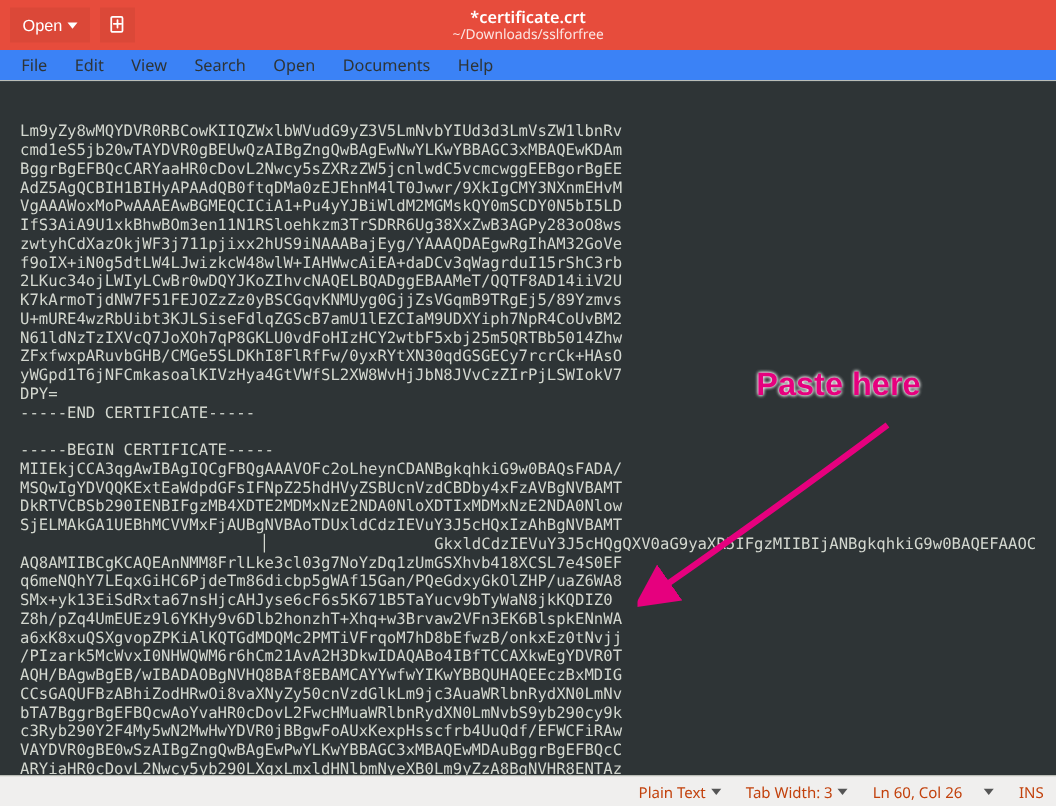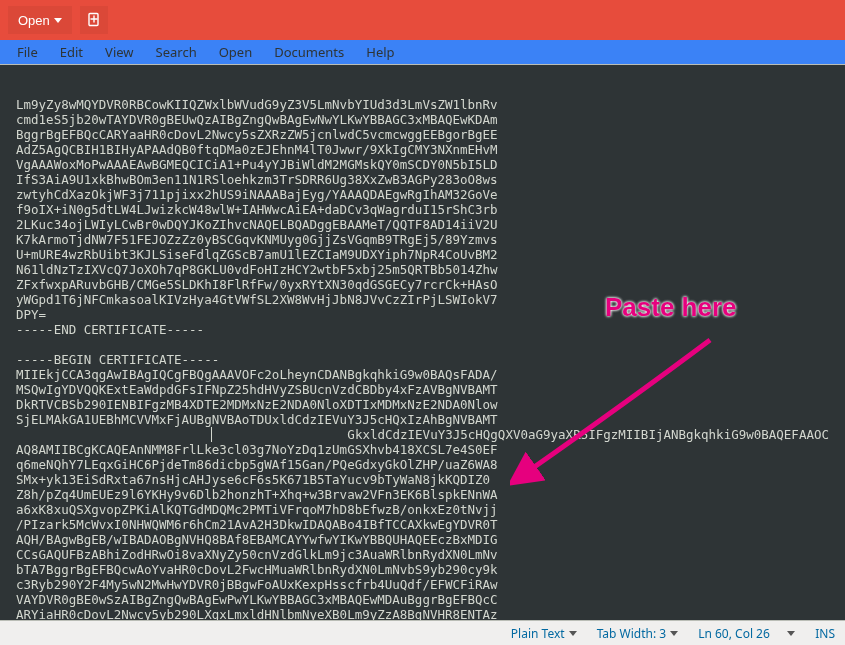--- a/index.html
+++ b/index.html
@@ -112,21 +112,21 @@
       position: absolute;
       left: 510px;
       top: 255px;
       pointer-events: none;
     }
 
     
     .statusbar {
       height: 25px;
       background: #f0efee;
-      color: #0369a1;
+      color: #c2410c;
       display: flex; align-items: center;
       padding: 0 10px;
       font-size: 12px;
       gap: 20px;
       border-top: 1px solid #babdb6;
     }
     .statusbar .grow { flex: 1; }
     .sb-item { display: inline-flex; align-items: center; gap: 4px; cursor: pointer; }
     .sb-chev {
       width: 0; height: 0;
@@ -144,20 +144,24 @@
       <span>Open</span>
       <span class="chev"></span>
     </button>
     <button class="tb-btn iconic" title="Create a new document">
       <svg width="16" height="16" viewBox="0 0 16 16">
         <rect x="3" y="1.5" width="9" height="12" rx="1" fill="none" stroke="#fff" stroke-width="1.4"></rect>
         <path d="M8 4v6M5 7h6" stroke="#fff" stroke-width="1.4" stroke-linecap="round"></path>
       </svg>
     </button>
   </div>
+  <div class="tb-center">
+    <div class="tb-title">*certificate.crt</div>
+    <div class="tb-subtitle">~/Downloads/sslforfree</div>
+  </div>
   <div class="tb-spacer"></div>
 </div>
 
 <div class="menubar">
   <span>File</span>
   <span>Edit</span>
   <span>View</span>
   <span>Search</span>
   <span>Open</span>
   <span>Documents</span>

